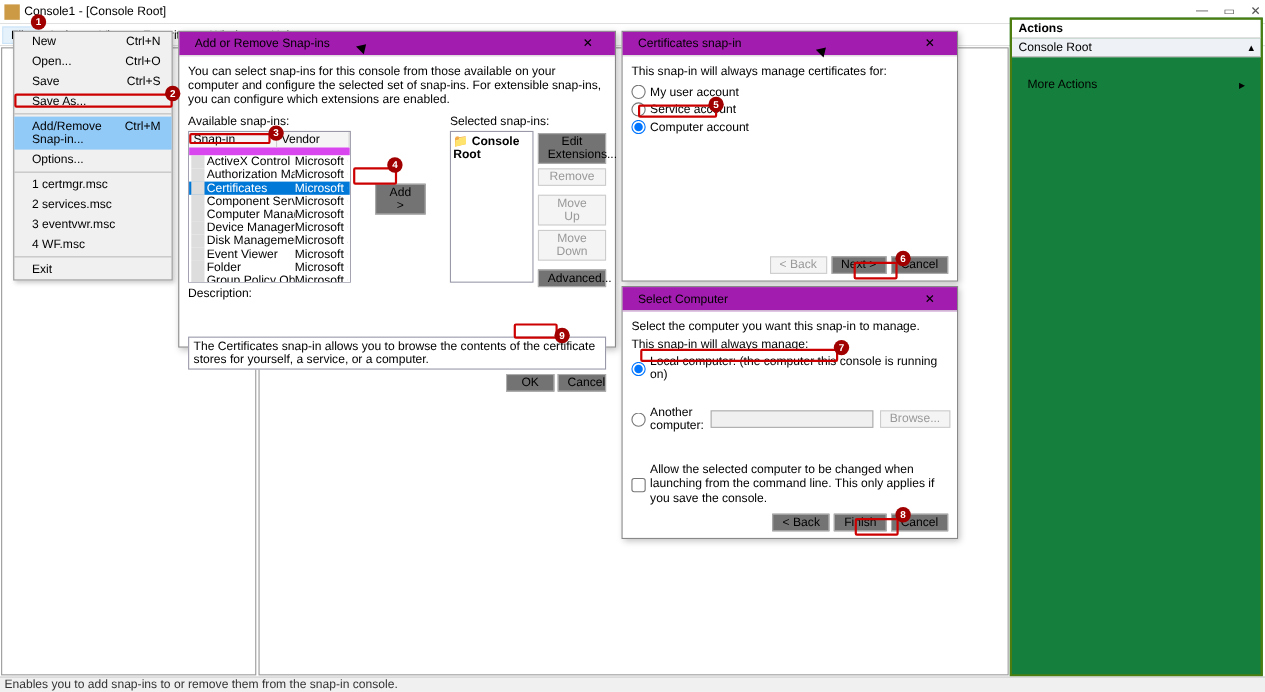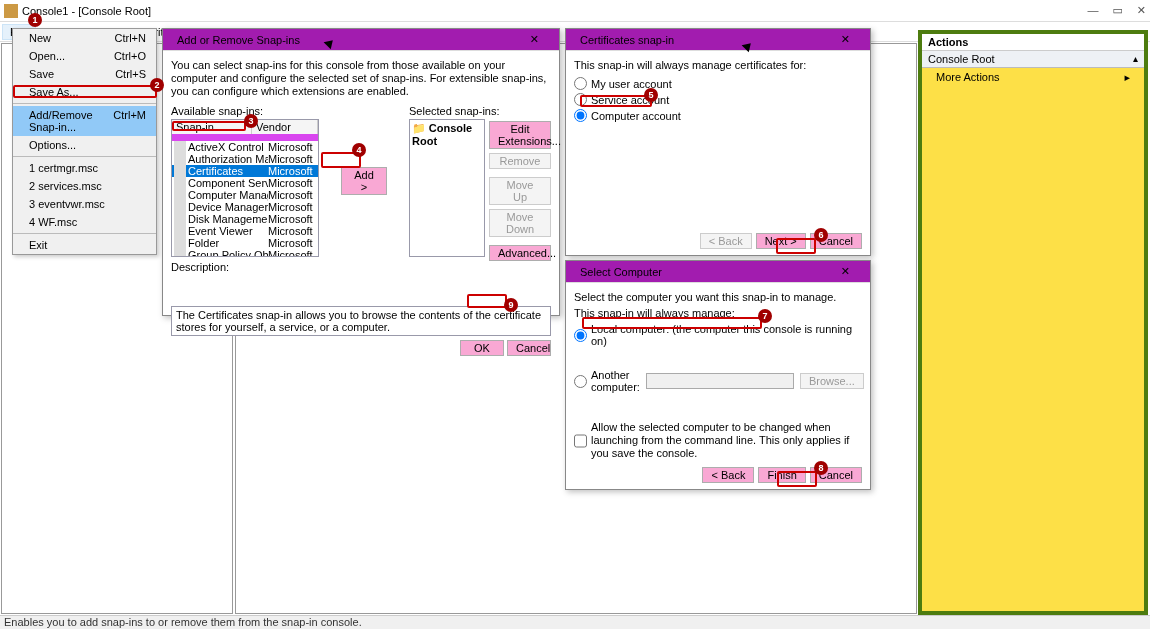--- a/index.html
+++ b/index.html
@@ -45,44 +45,44 @@
 .snapins .listbox .row.sel { background:#0078d7; color:#fff; }
 .snapins .listbox .row .c1 { width:80px; overflow:hidden; }
 .snapins .listbox .row .c2 { flex:1; overflow:hidden; }
 .snapins .treebox { border:1px solid #99a; background:#fff; height:138px; padding:2px;font-weight:bold; }
 .snapins .btn-col { display:flex; flex-direction:column; gap:4px; margin-top:2px; }
 .snapins .btn { width:62px; }
 .snapins .desc-area { margin-top:4px; }
 .snapins .desc-box { border:1px solid #99a; background:#fff; height:30px; padding:2px 4px;margin-top:33px; }
 .snapins .dlg-ftr { text-align:right; padding:4px 0; }
 
-button.btn, .btn { background:#f9a8d4; border:1px solid #adadad; padding:1px 8px; cursor:pointer; }
+button.btn, .btn { background:#737373; border:1px solid #adadad; padding:1px 8px; cursor:pointer; }
 button.btn:disabled, .btn.dis { color:#999; background:#f4f4f4; border:1px solid #ccc; }
 
 
 .certsnap { top: 28px; left: 565px; width: 306px; height: 228px; z-index:210; }
 .certsnap .opts { display:flex; flex-direction:column; gap:3px; margin-top:6px; }
 .certsnap .opts label { display:flex; align-items:center; gap:4px; }
 .certsnap .ftr { position:absolute; bottom:6px; right:8px; display:flex; gap:4px; }
 
 
 .selcomp { top: 260px; left: 565px; width: 306px; height: 230px; z-index:220; }
 .selcomp .opts { display:flex; flex-direction:column; gap:22px; margin-top:4px; }
 .selcomp label { display:flex; align-items:center; gap:4px; }
 .selcomp .another-row { display:flex; gap:6px; align-items:center; }
 .selcomp .another-row input[type=text] { flex:1; border:1px solid #aaa; background:#f0f0f0; height:16px; padding:0 2px; }
 .selcomp .allow { display:flex; gap:4px; margin-top:6px; line-height:1.2; }
 .selcomp .ftr { position:absolute; bottom:6px; right:8px; display:flex; gap:4px; }
 
 
-.actions-pane { position:absolute; top:30px; right:2px; width:230px; bottom:14px; background:#fde047; border:4px solid #4d7c0f; }
+.actions-pane { position:absolute; top:16px; right:2px; width:230px; bottom:14px; background:#15803d; border:2px solid #4d7c0f; }
 .actions-pane .hdr { background:#fff; border-bottom:1px solid #ccc; padding:2px 6px; font-weight:bold; }
 .actions-pane .sect { background:#eef1f5; border-bottom:1px solid #bbb; padding:2px 6px; display:flex; justify-content:space-between; }
 .actions-pane .sect .arrow { font-size:10px; }
-.actions-pane .link { padding:3px 14px; cursor:pointer; }
+.actions-pane .link { padding:19px 14px; cursor:pointer; }
 
 
 .statusbar { position:absolute; left:0; right:0; bottom:0; height:14px; background:#f0f0f0; border-top:1px solid #ccc; padding:0 4px; color:#333; }
 
 
 .hlbox { position:absolute; border:2px solid #c00; border-radius:2px; pointer-events:none; z-index:500; }
 .badge { position:absolute; width:14px; height:14px; border-radius:50%; background:#a00000; color:#fff; display:flex; align-items:center; justify-content:center; font-size:9px; font-weight:bold; z-index:510; pointer-events:none; }
 
 
 .cursor { position:absolute; width:12px; height:16px; z-index:600; pointer-events:none; }

